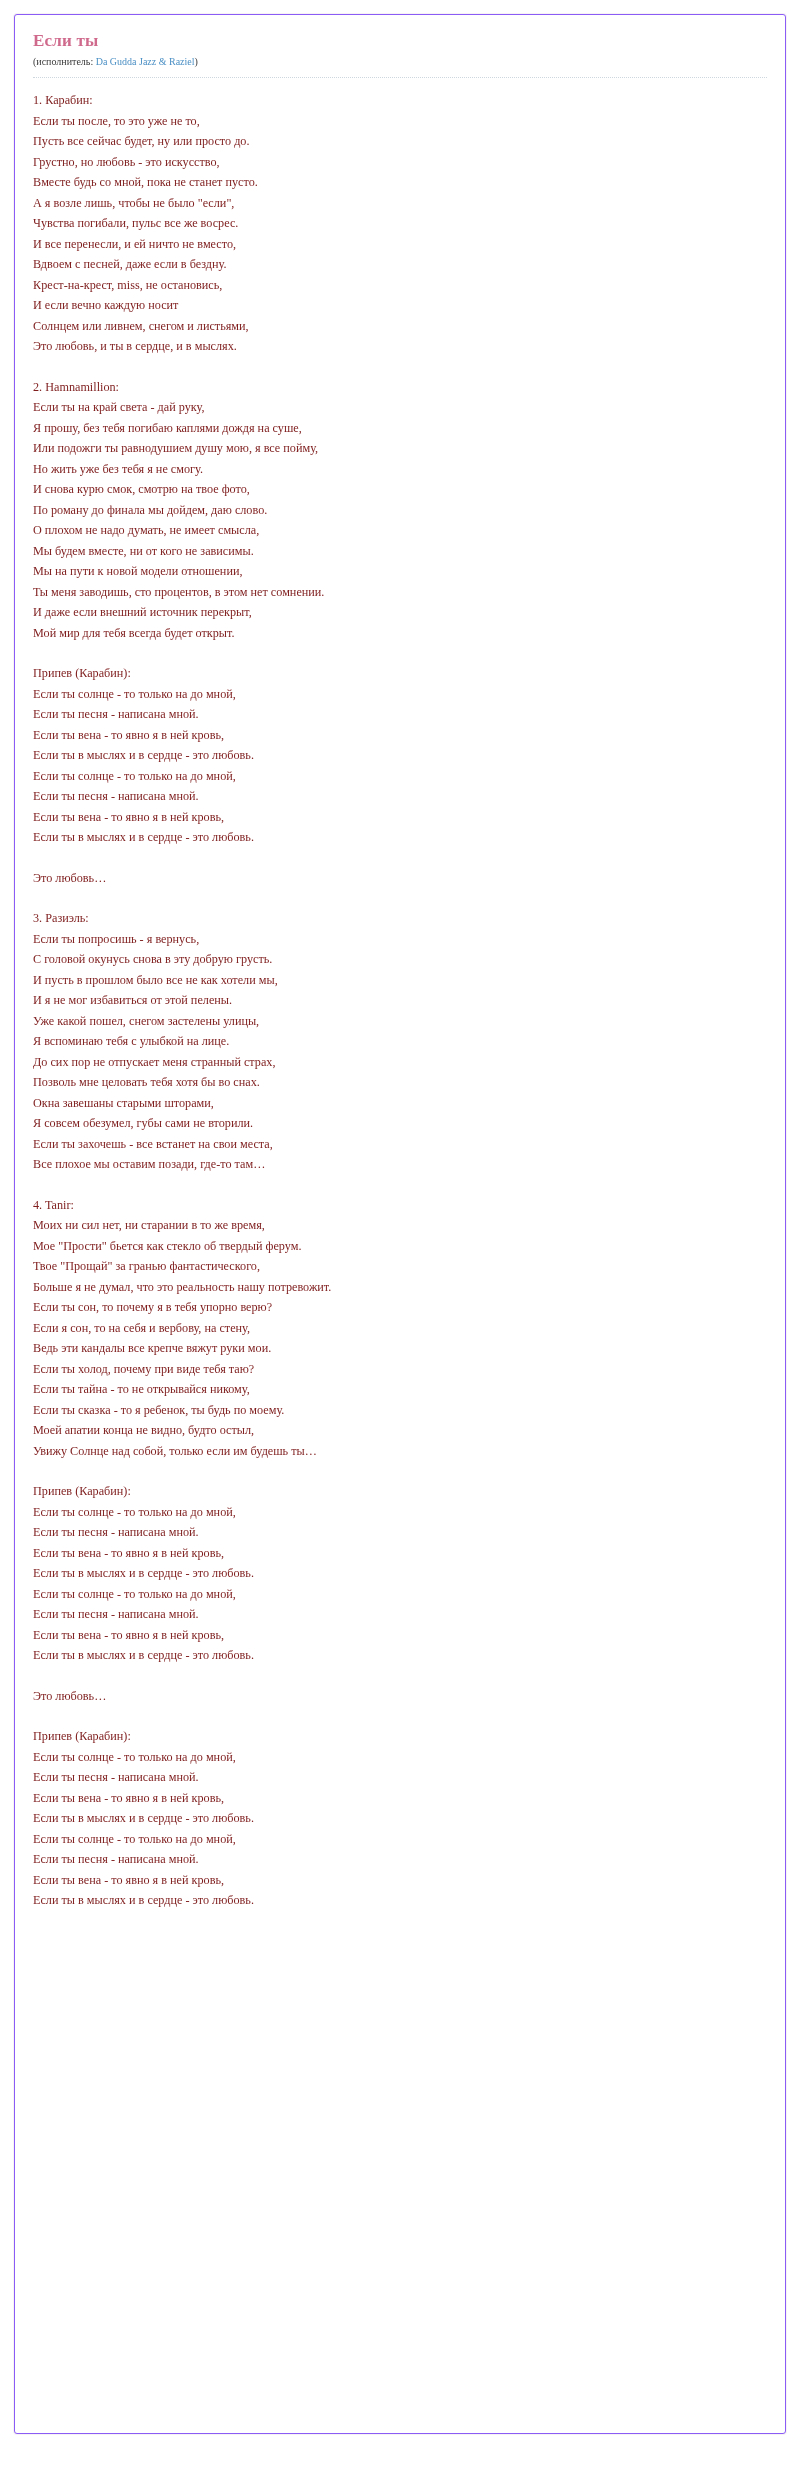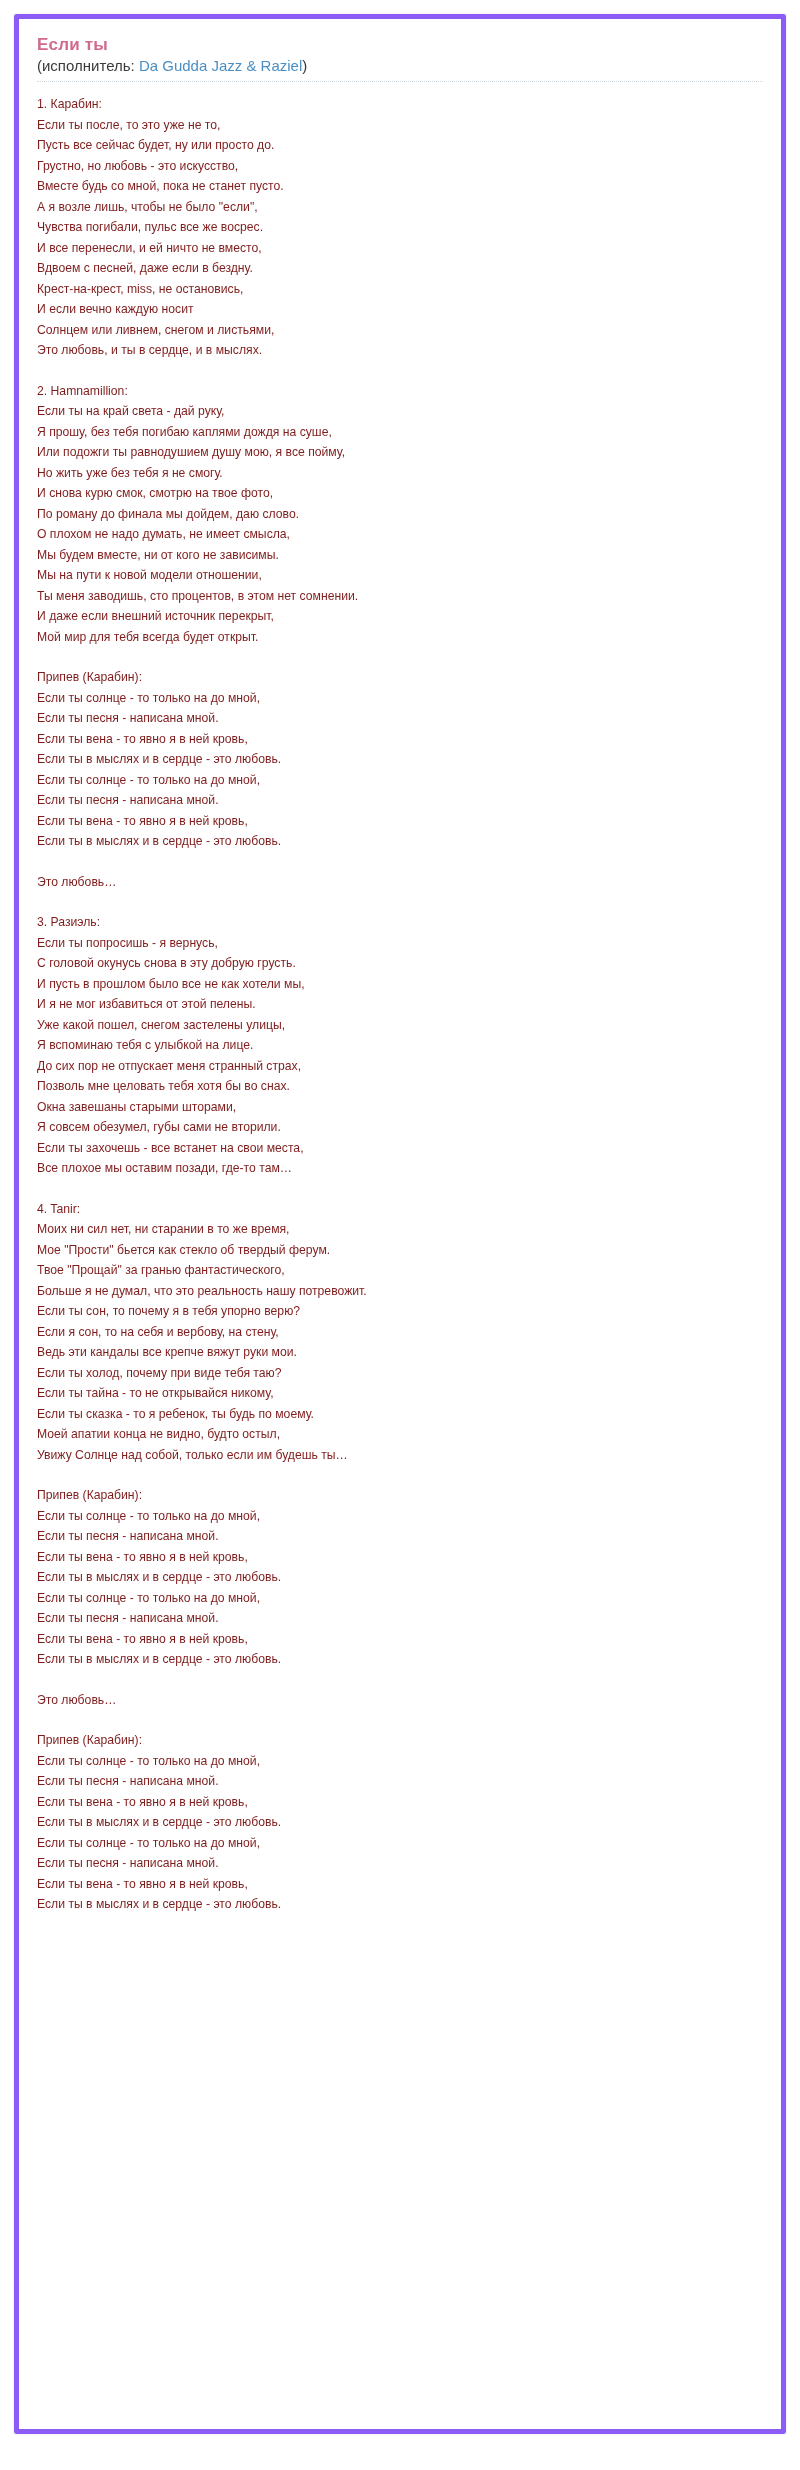--- a/index.html
+++ b/index.html
@@ -14,38 +14,39 @@
   }
   .page {
     width: 800px;
     min-height: 2470px;
     box-sizing: border-box;
     padding: 14px 0 0 0;
     background: #ffffff;
   }
   .lyrics-card {
     margin: 0 14px 0 14px;
-    border: 5px solid #8b5cf6;
+    border: 1px solid #8b5cf6;
     border-radius: 3px;
     background: #ffffff;
     box-shadow: 0 0 0 1px #f7f2f4;
     padding: 14px 18px 22px 18px;
     box-sizing: border-box;
     min-height: 2420px;
+    font-family: Liberation Serif, serif;
   }
   .song-title {
     color: #d06a8c;
     font-size: 17px;
     font-weight: bold;
     letter-spacing: 0.2px;
     margin: 2px 0 4px 0;
     line-height: 20px;
   }
   .artist-line {
-    font-size: 15px;
+    font-size: 10px;
     color: #3a3a3a;
     padding-bottom: 8px;
     border-bottom: 1px dotted #cfd7de;
     margin-bottom: 12px;
     line-height: 14px;
   }
   .artist-link {
     color: #4a8fc4;
     text-decoration: none;
   }

